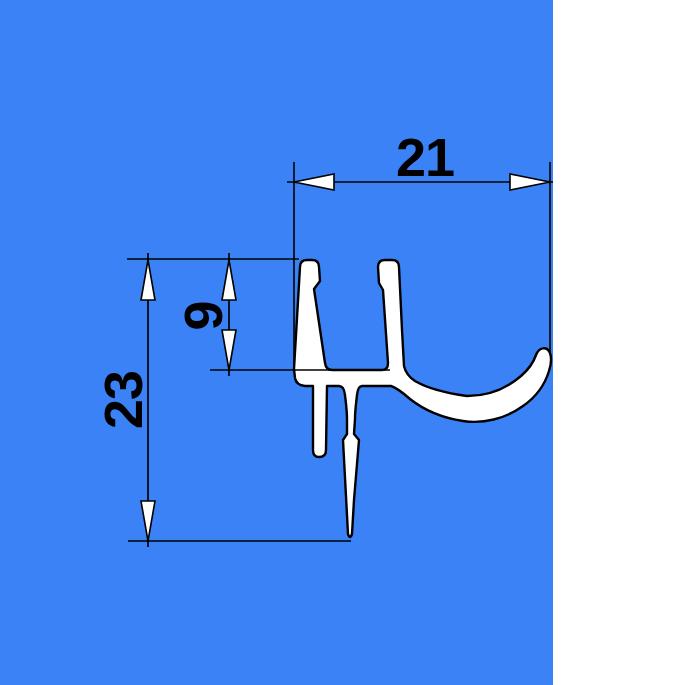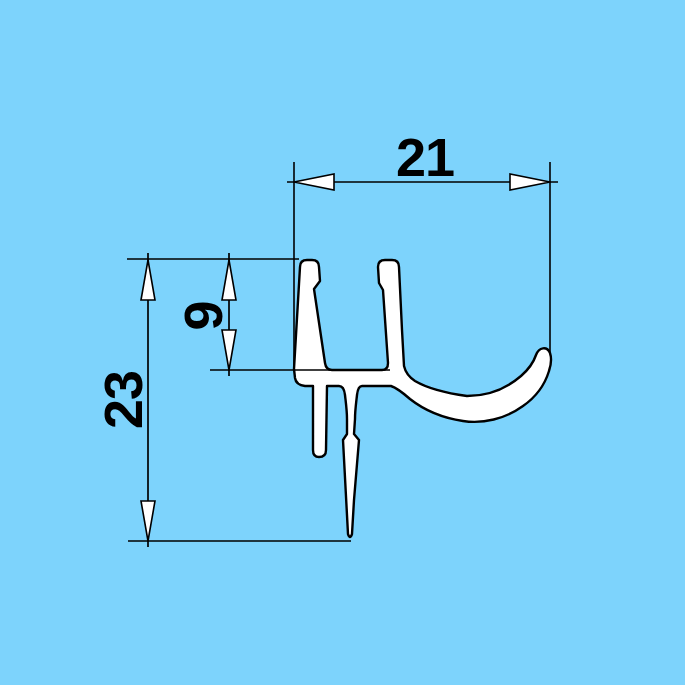--- a/index.html
+++ b/index.html
@@ -2,23 +2,23 @@
 <html><head>
 <meta charset="utf-8">
 <style>
   html, body {
     margin: 0;
     padding: 0;
     background: #ffffff;
   }
   .stage {
     position: relative;
-    width: 685px;
+    width: 553px;
     height: 685px;
-    background: #7dd3fc;
+    background: #3b82f6;
     overflow: hidden;
   }
   svg { display: block; }
   .profile-outline {
     fill: #ffffff;
     stroke: #000000;
     stroke-width: 2.4;
     stroke-linejoin: round;
     stroke-linecap: round;
   }

